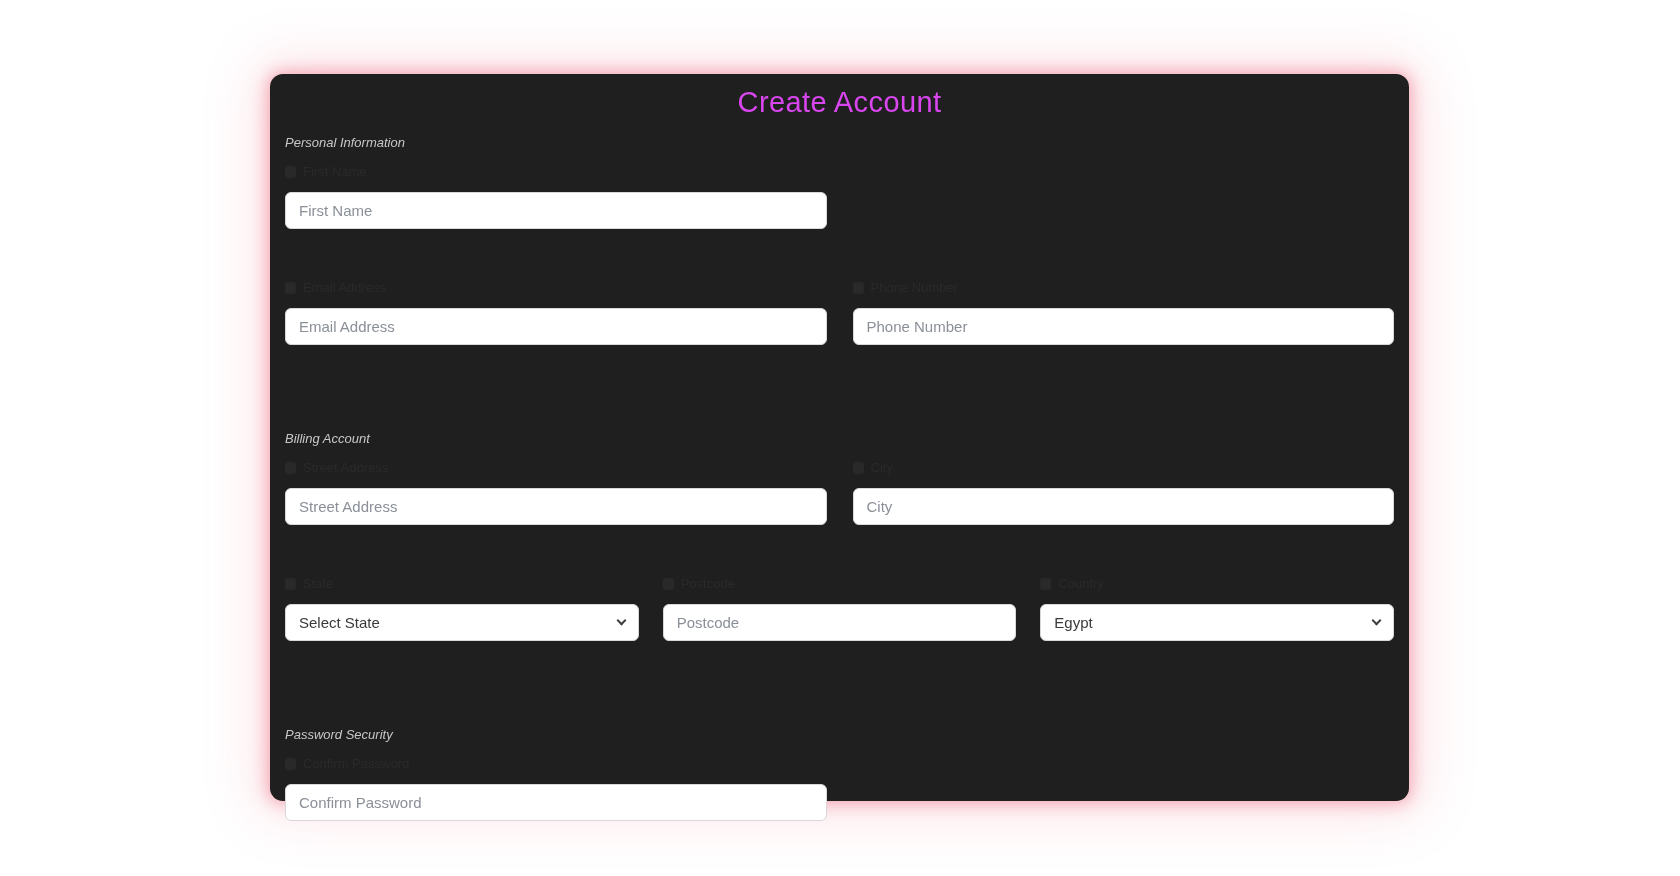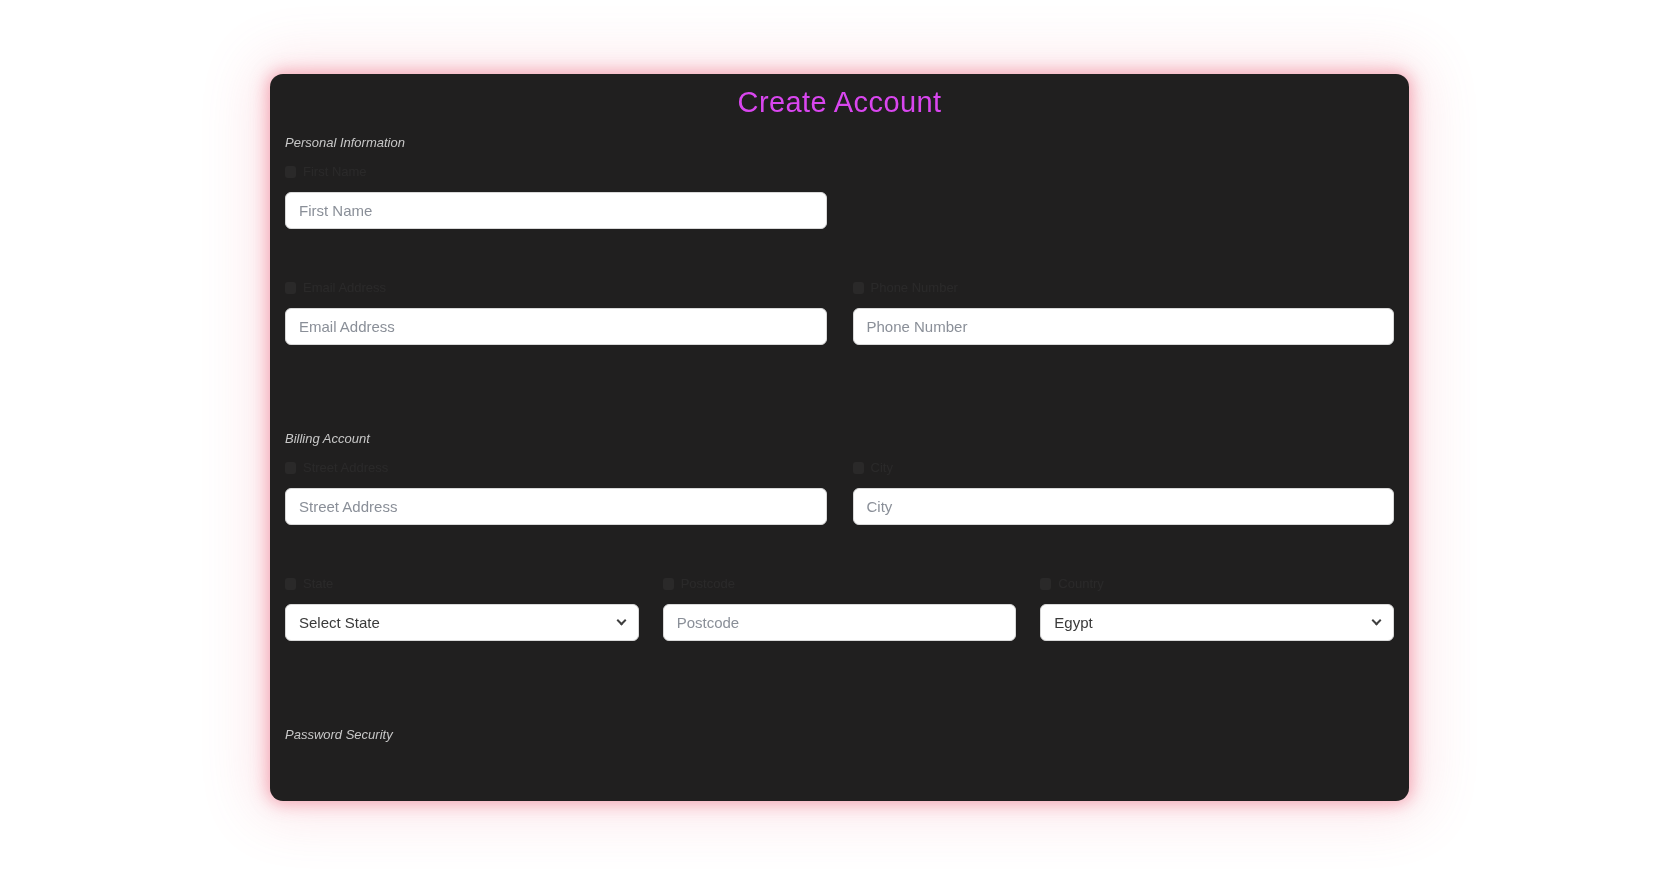--- a/index.html
+++ b/index.html
@@ -161,15 +161,22 @@
           <option>Egypt</option>
         </select>
         <span class="chevron"></span>
       </div>
     </div>
   </div>
 
   <div class="section-title">Password Security</div>
 
   <div class="row2">
+    <div class="group">
+      <div class="ghost-label">
+        <span class="ghost-icon"></span>
+        <span>Confirm Password</span>
+      </div>
+      <input class="text-input" type="password" placeholder="Confirm Password" style="">
+    </div>
   </div>
 
 </div>
 
 </body></html>

